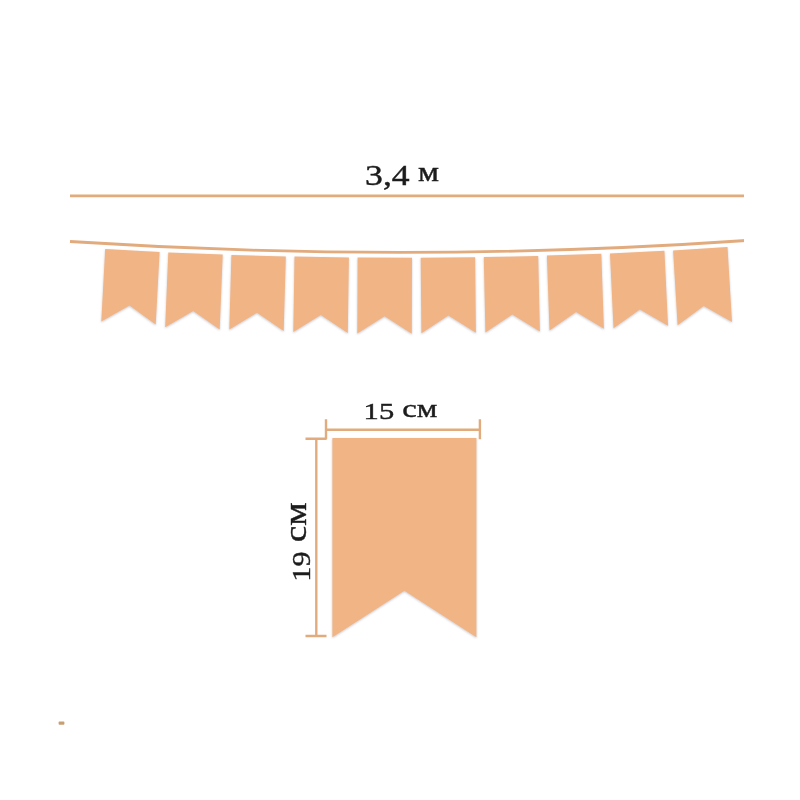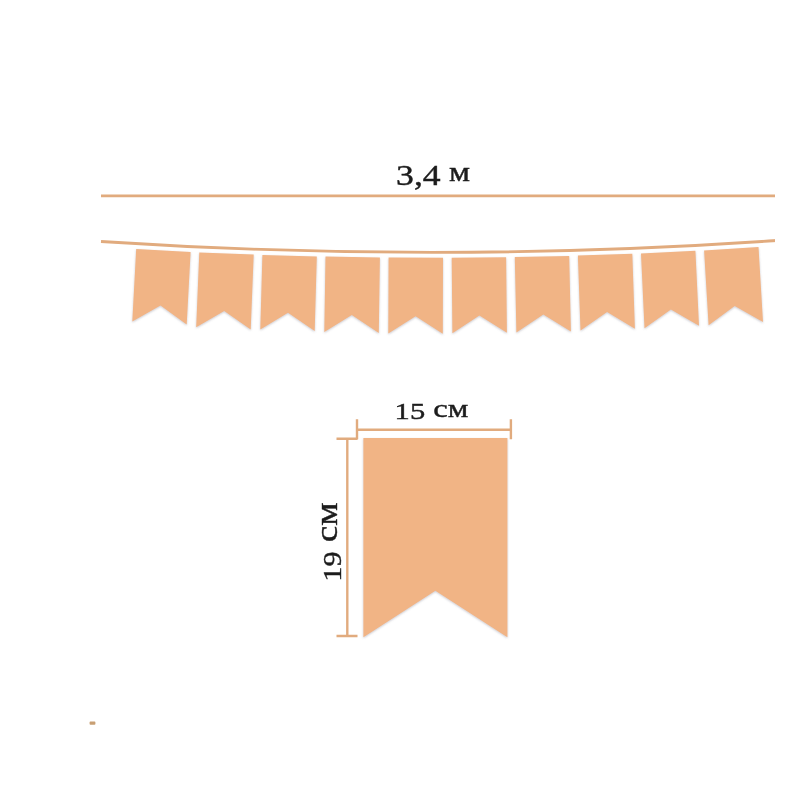--- a/index.html
+++ b/index.html
@@ -1,16 +1,16 @@
 <!DOCTYPE html>
 <html><head>
 <meta charset="utf-8">
 <style>
   html,body{margin:0;padding:0;background:#ffffff;}
-  .page{width:744px;height:800px;position:relative;background:#ffffff;overflow:hidden;padding-left:31px;}
+  .page{width:744px;height:800px;position:relative;background:#ffffff;overflow:hidden;}
   text{font-family:"Liberation Serif",serif;fill:#1c1c1c;}
 </style>
 </head>
 <body>
 <div class="page">
 <svg width="800" height="800" viewBox="0 0 800 800" xmlns="http://www.w3.org/2000/svg">
   <defs>
     <filter id="fs" x="-20%" y="-20%" width="140%" height="140%">
       <feDropShadow dx="0" dy="1" stdDeviation="1.3" flood-color="#778" flood-opacity="0.4"></feDropShadow>
     </filter>

